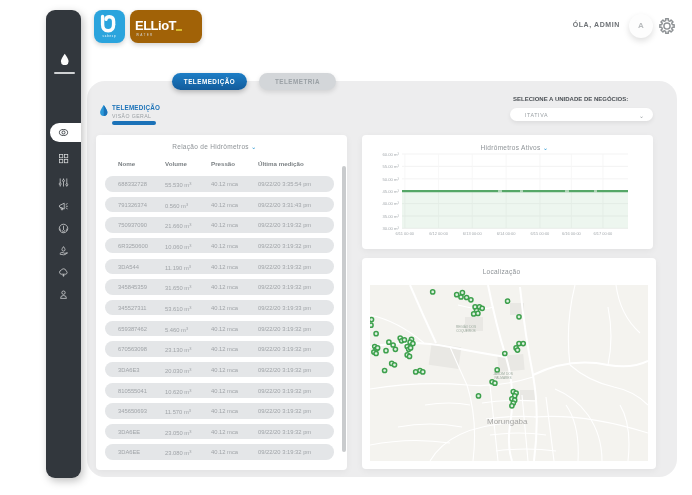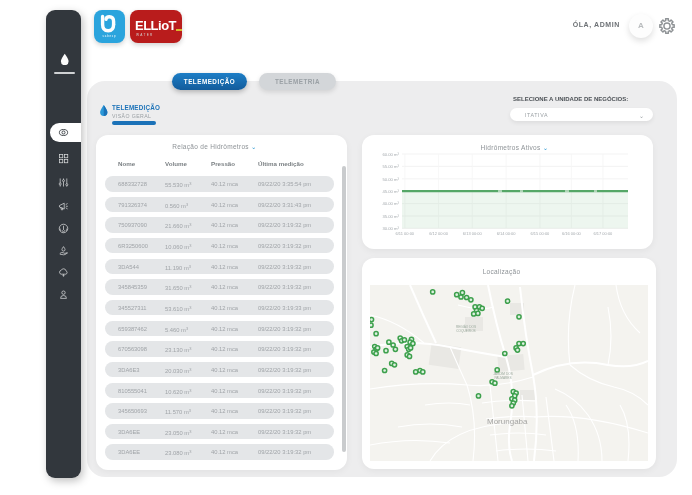--- a/index.html
+++ b/index.html
@@ -7,21 +7,21 @@
 .abs { position:absolute; }
 
 
 #sidebar { left:46px; top:10px; width:35px; height:468px; background:#32373d; border-radius:9px; box-shadow:2px 3px 8px rgba(0,0,0,.25); }
 #sb-divider { left:54px; top:72px; width:21px; height:1.5px; background:#cfd1d3; border-radius:1px; }
 #sb-active { left:50px; top:123px; width:31px; height:18.5px; background:#fff; border-radius:9.25px 0 0 9.25px; }
 .sbicon { left:58px; width:11px; height:11px; }
 
 
 #logo-blue { left:94px; top:10px; width:31px; height:33px; background:#2ba4dd; border-radius:8px; box-shadow:0 2px 5px rgba(0,0,0,.18); }
-#logo-dark { left:130px; top:10px; width:52px; height:33px; background:#b91c1c; border-radius:8px; box-shadow:0 2px 5px rgba(0,0,0,.18); color:#fff; }
+#logo-dark { left:130px; top:10px; width:72px; height:33px; background:#a16207; border-radius:8px; box-shadow:0 2px 5px rgba(0,0,0,.18); color:#fff; }
 #logo-dark .t1 { position:absolute; left:5px; top:8px; font-size:13px; font-weight:bold; letter-spacing:-0.5px; }
 #logo-dark .t2 { position:absolute; left:6px; top:23px; font-size:3.2px; letter-spacing:1.3px; color:#d4d5d5; }
 #logo-dark .dash { position:absolute; left:45.5px; top:19px; width:6px; height:2.2px; background:#d8b92e; }
 
 
 #hello { right:72px; top:21px; font-size:7px; font-weight:bold; letter-spacing:.6px; color:#6d7175; }
 #avatar { left:629px; top:14px; width:24px; height:24px; background:#fdfdfd; border-radius:50%; box-shadow:0 3px 6px rgba(0,0,0,.13); text-align:center; line-height:24px; font-size:8px; color:#b9bcbe; font-weight:bold; }
 
 
 .tab { top:72.5px; height:17px; border-radius:8.5px; font-size:6.3px; font-weight:bold; letter-spacing:.5px; text-align:center; line-height:17px; }
@@ -36,21 +36,21 @@
 #sec-sub { left:112px; top:113px; font-size:5.2px; letter-spacing:.4px; color:#9ba0a4; }
 #sec-bar { left:112px; top:121px; width:44px; height:3.5px; background:#1b72b8; border-radius:2px; }
 
 
 #dd-label { left:513px; top:96px; font-size:6px; font-weight:bold; letter-spacing:0px; color:#4c5156; }
 #dd { left:510px; top:108px; width:143px; height:13px; background:#fff; border-radius:6.5px; box-shadow:0 2px 4px rgba(0,0,0,.07); }
 #dd .txt { position:absolute; left:15px; top:3.8px; font-size:5.3px; letter-spacing:.6px; color:#9aa0a4; }
 #dd .chv { position:absolute; right:9px; top:4px; font-size:6px; color:#9aa0a4; }
 
 
-.card { background:#fff; border-radius:12px; box-shadow:0 2px 7px rgba(0,0,0,.05); }
+.card { background:#fff; border-radius:4px; box-shadow:0 2px 7px rgba(0,0,0,.05); }
 #card-table { left:96px; top:135px; width:251px; height:335px; }
 #card-chart { left:362px; top:135px; width:291px; height:114px; }
 #card-map   { left:362px; top:258px; width:294px; height:211px; }
 .cardtitle { width:100%; text-align:center; font-size:6.5px; color:#8d9296; letter-spacing:.3px; }
 #card-table .cardtitle { padding-right:14px; }
 #card-chart .cardtitle { padding-left:14px; }
 #card-map .cardtitle { padding-right:15px; }
 .cardtitle .chv { color:#2795d0; }
 
 

